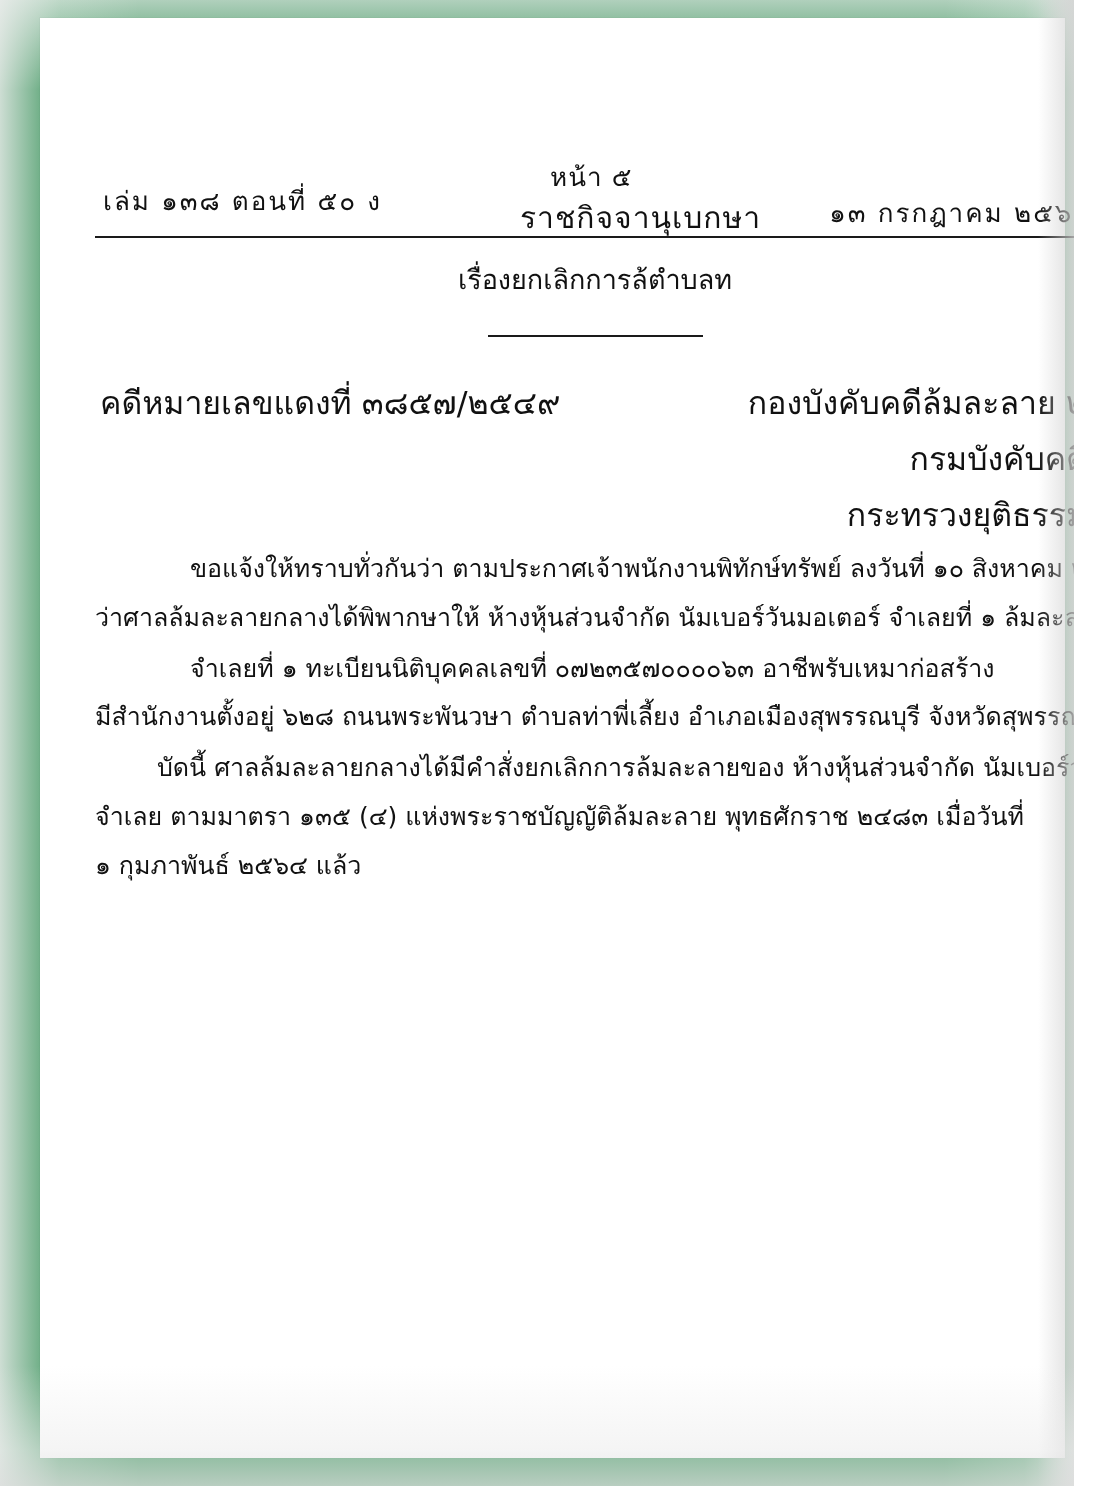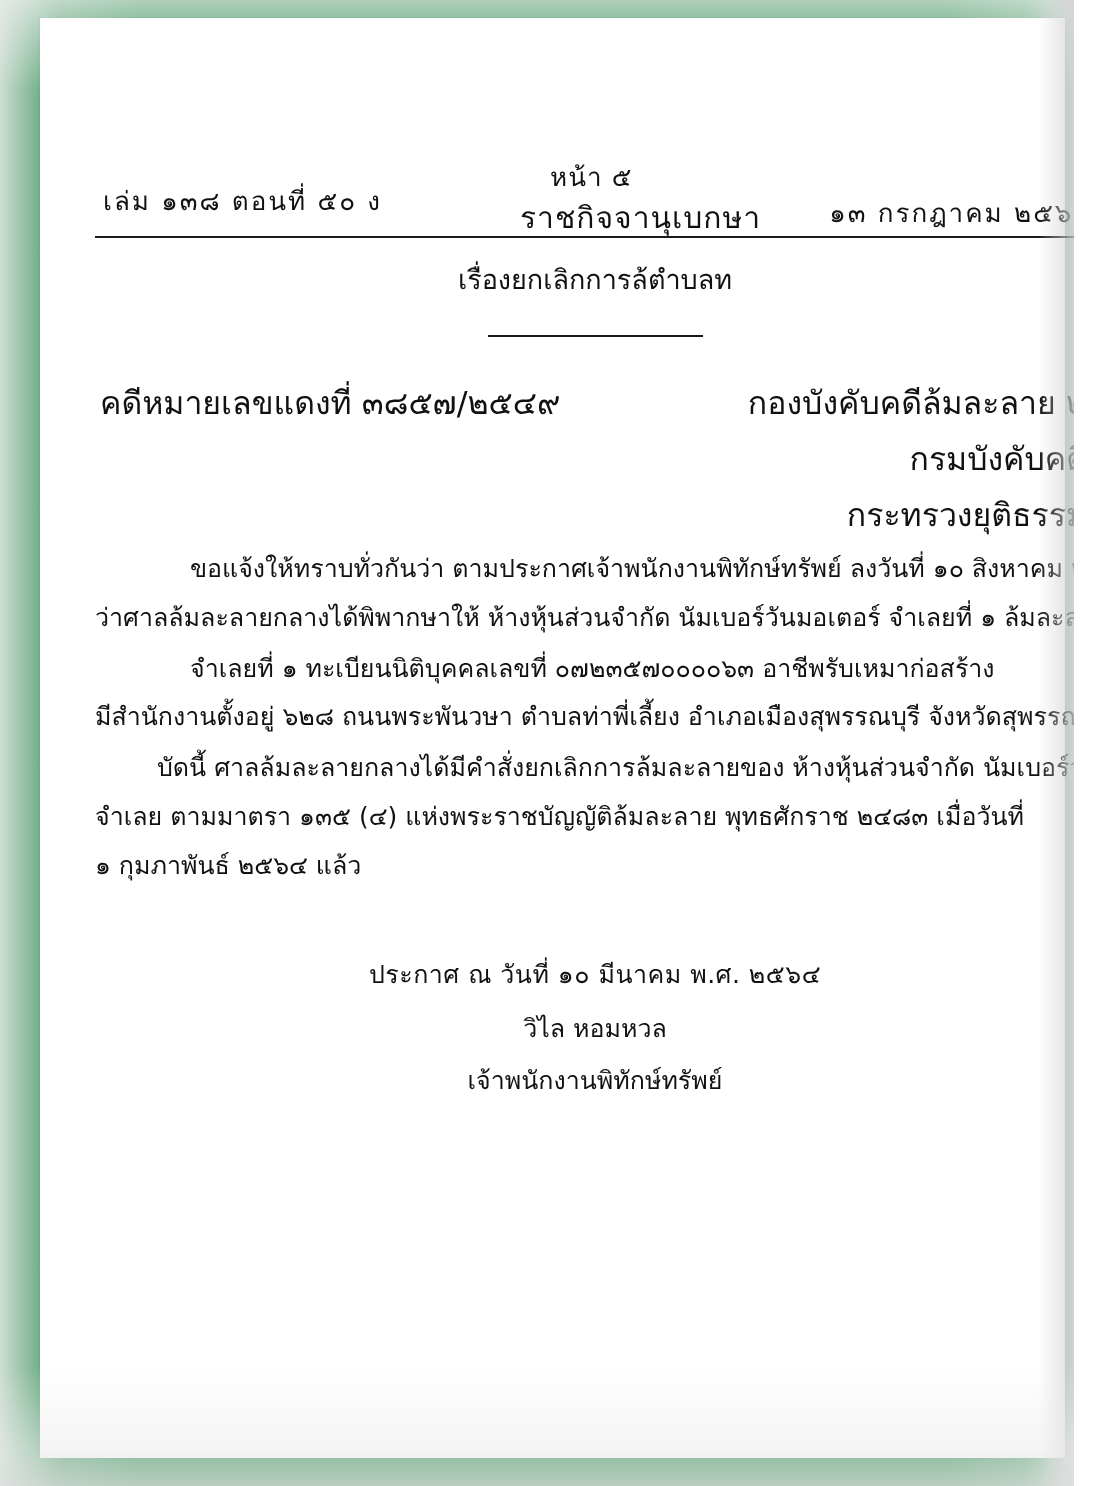--- a/index.html
+++ b/index.html
@@ -230,24 +230,19 @@
         </div>
 
         <div class="para">
           <span class="ln indent-sm">บัดนี้ ศาลล้มละลายกลางได้มีคำสั่งยกเลิกการล้มละลายของ ห้างหุ้นส่วนจำกัด นัมเบอร์วันมอเตอร์</span>
           <span class="ln">จำเลย ตามมาตรา ๑๓๕ (๔) แห่งพระราชบัญญัติล้มละลาย พุทธศักราช ๒๔๘๓ เมื่อวันที่</span>
           <span class="ln">๑ กุมภาพันธ์ ๒๕๖๔ แล้ว</span>
         </div>
 
       </div>
 
-      <div class="sign-block">
-        <div class="sign-date">ประกาศ ณ วันที่ ๑๐ มีนาคม พ.ศ. ๒๕๖๔</div>
-        <div class="sign-name">วิไล  หอมหวล</div>
-        <div class="sign-role">เจ้าพนักงานพิทักษ์ทรัพย์</div>
-      </div>
 
     </div>
   </div>
 
   <div class="right-edge"></div>
   <div class="bottom-shadow"></div>
 </div>
 
 </body></html>

